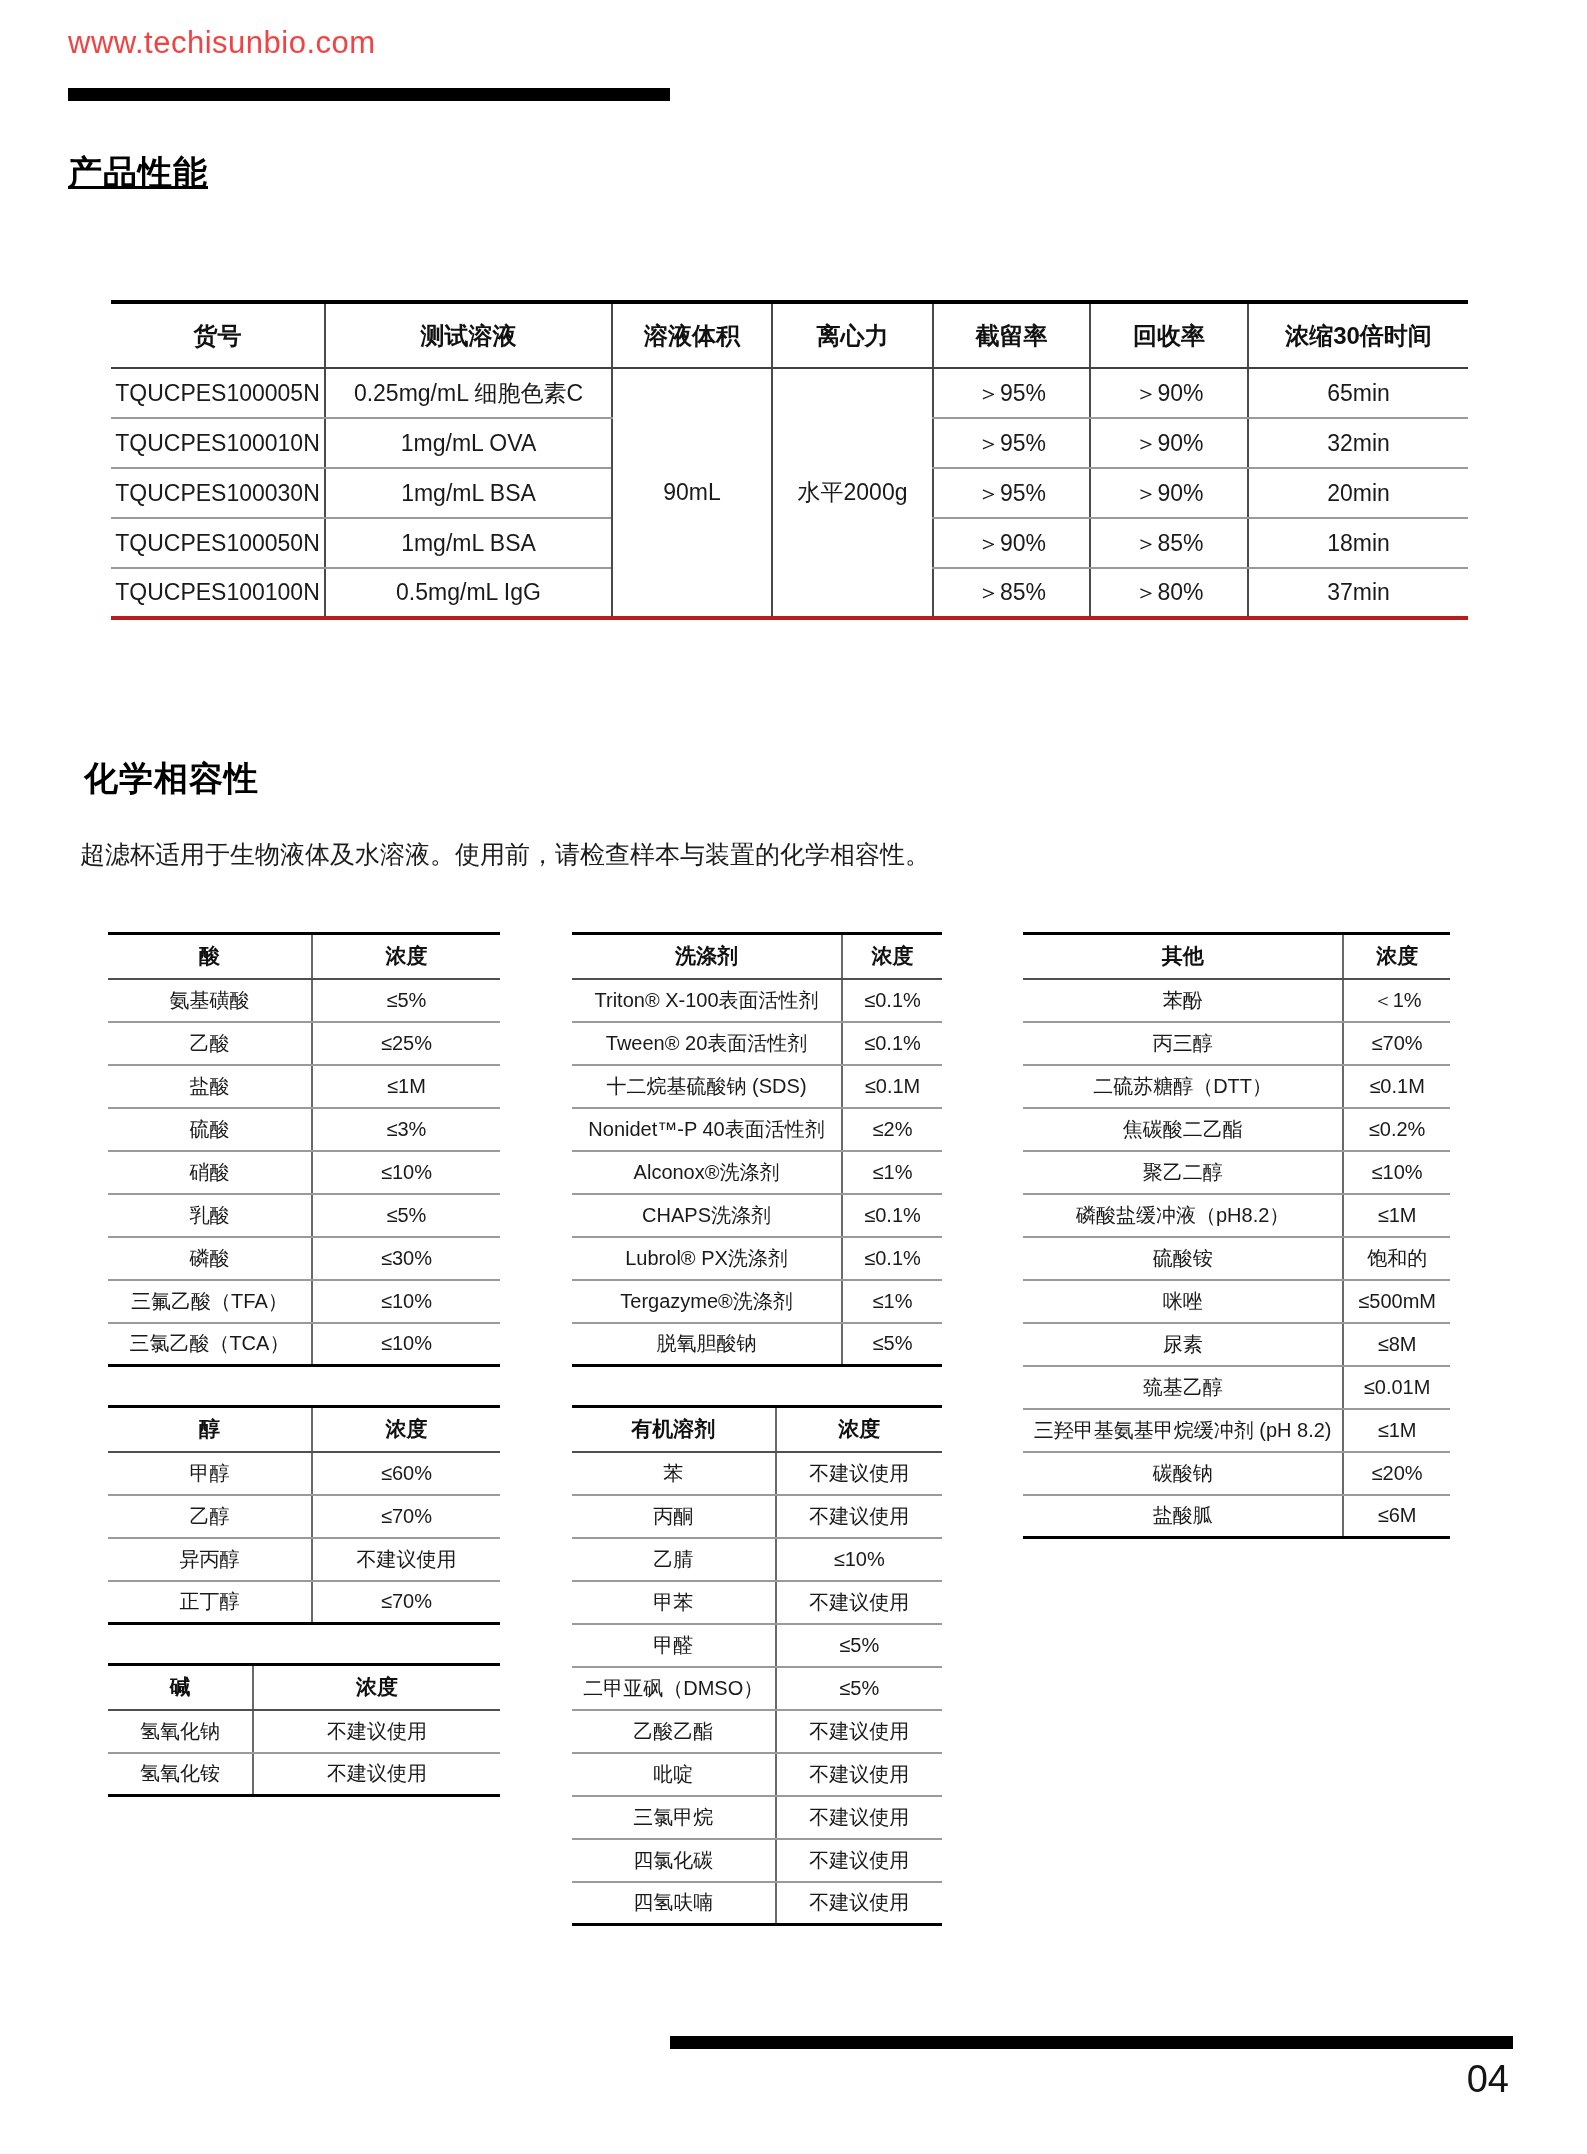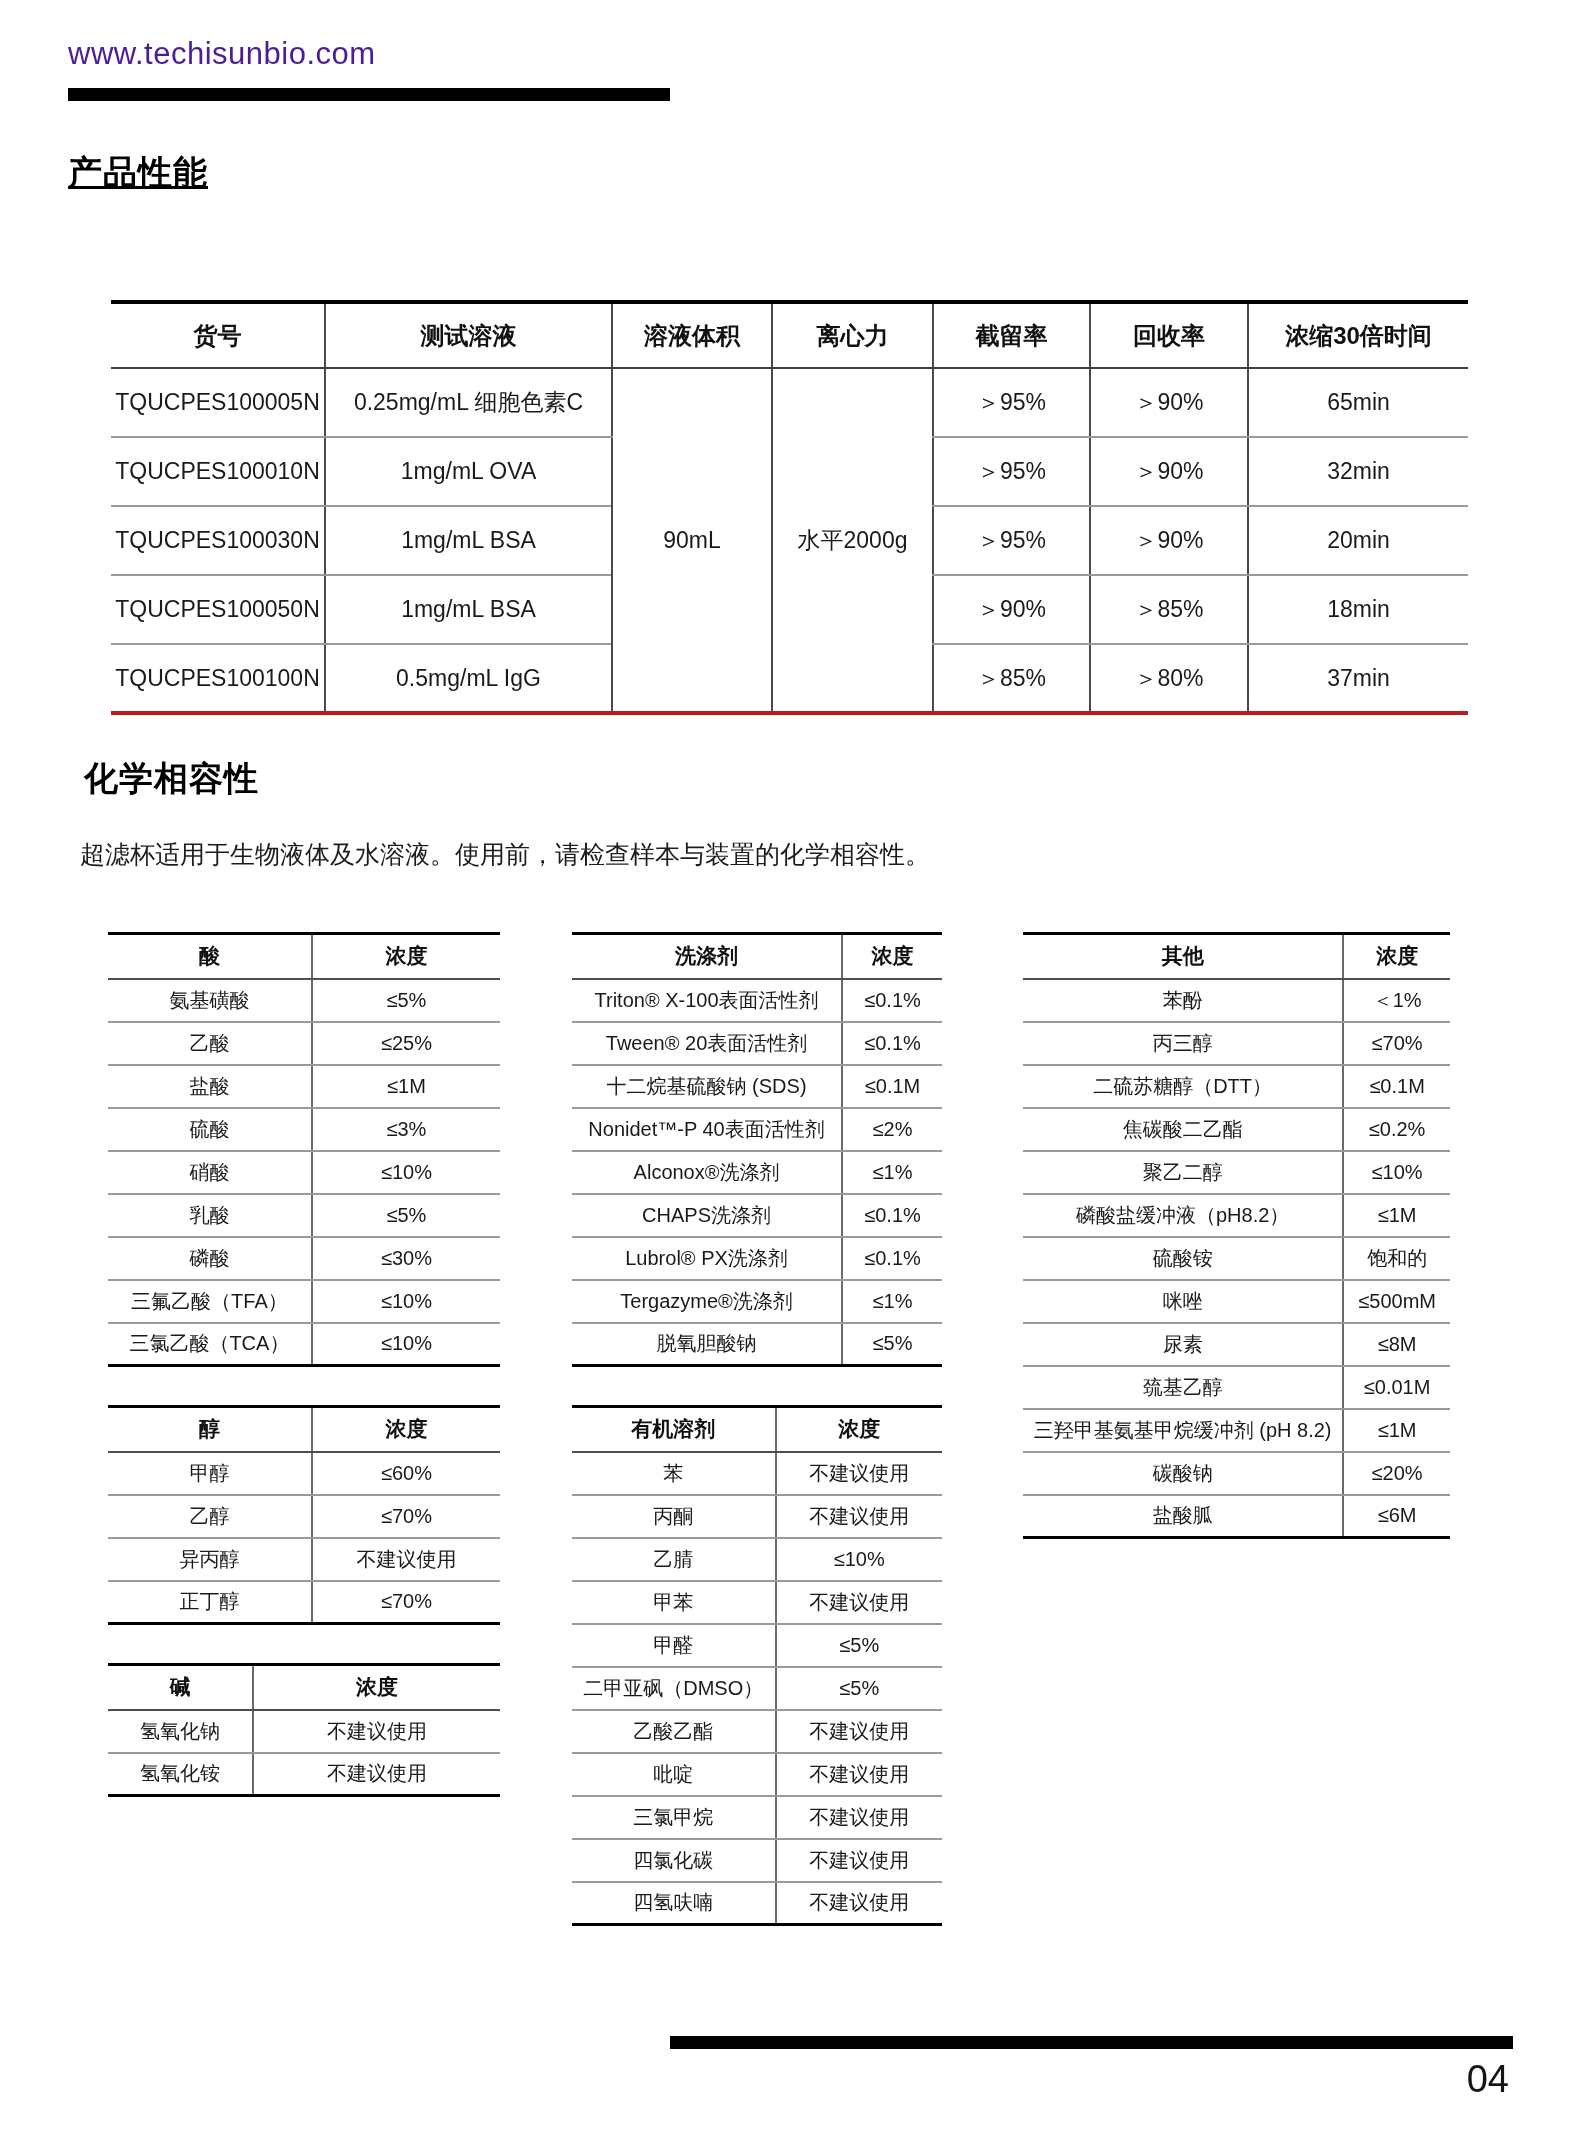--- a/index.html
+++ b/index.html
@@ -12,23 +12,23 @@
     position: relative;
     width: 1587px;
     height: 2154px;
     background: #ffffff;
     overflow: hidden;
   }
 
   
   .site-url {
     position: absolute;
-    left: 68px; top: 36px;
+    left: 68px; top: 25px;
     font-size: 31px;
-    color: #4c1d95;
+    color: #ef4444;
     letter-spacing: 0.5px;
   }
   .header-bar {
     position: absolute;
     left: 68px; top: 88px;
     width: 602px; height: 13px;
     background: #000;
   }
 
   
@@ -62,21 +62,21 @@
   .perf-table th {
     height: 66px;
     font-size: 24px;
     font-weight: 700;
     text-align: center;
     color: #111;
     border-bottom: 2px solid #404040;
     border-left: 2px solid #4a4a4a;
   }
   .perf-table td {
-    height: 69px;
+    height: 50px;
     font-size: 23px;
     text-align: center;
     color: #1a1a1a;
     border-bottom: 2px solid #9a9a9a;
     border-left: 2px solid #4a4a4a;
   }
   .perf-table th:first-child, .perf-table td:first-child { border-left: none; }
 
   
   .chem-col { position: absolute; top: 932px; }

